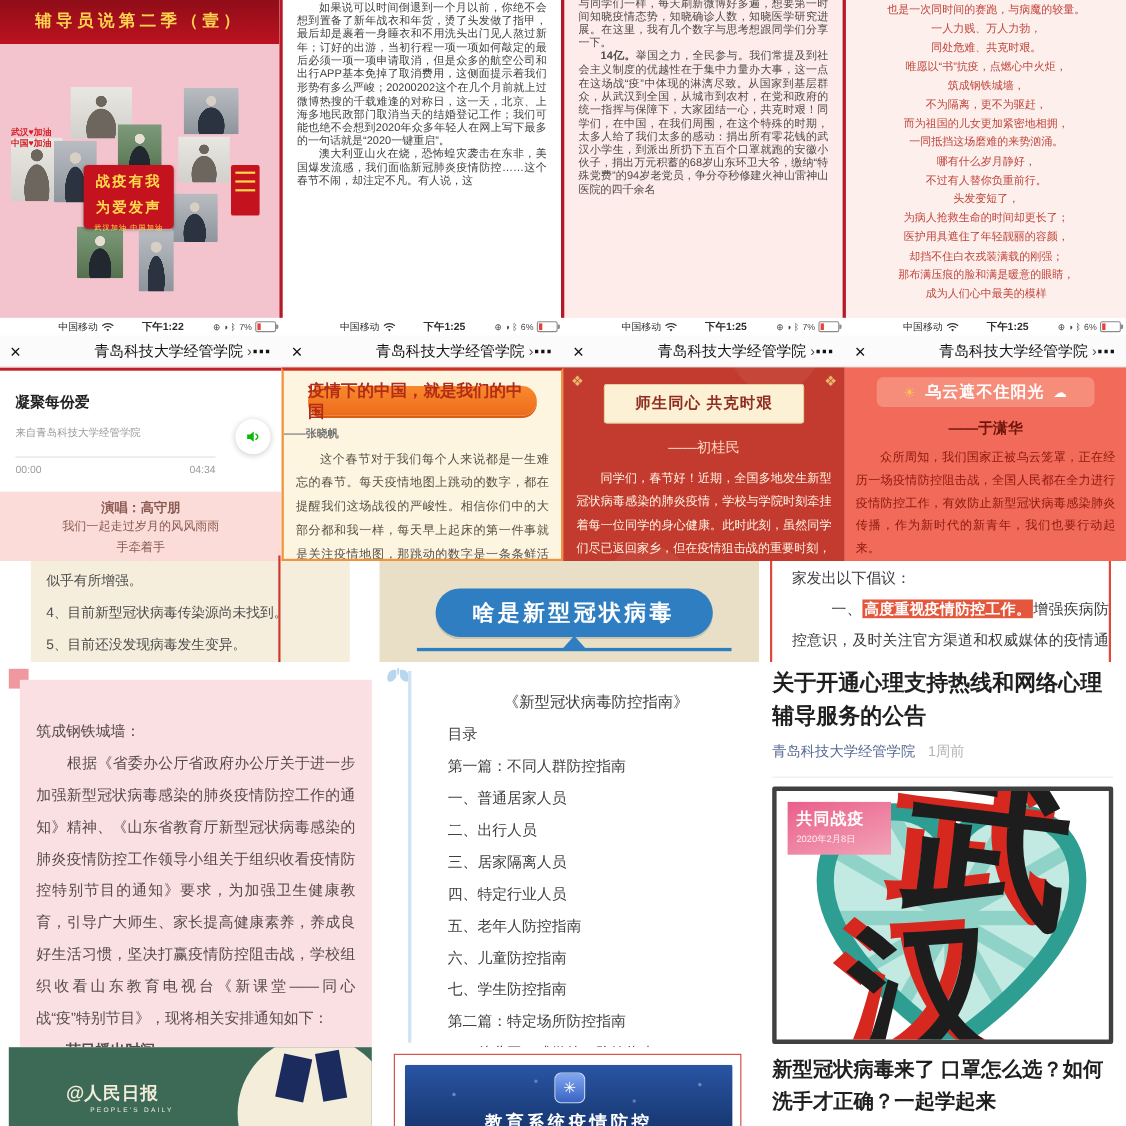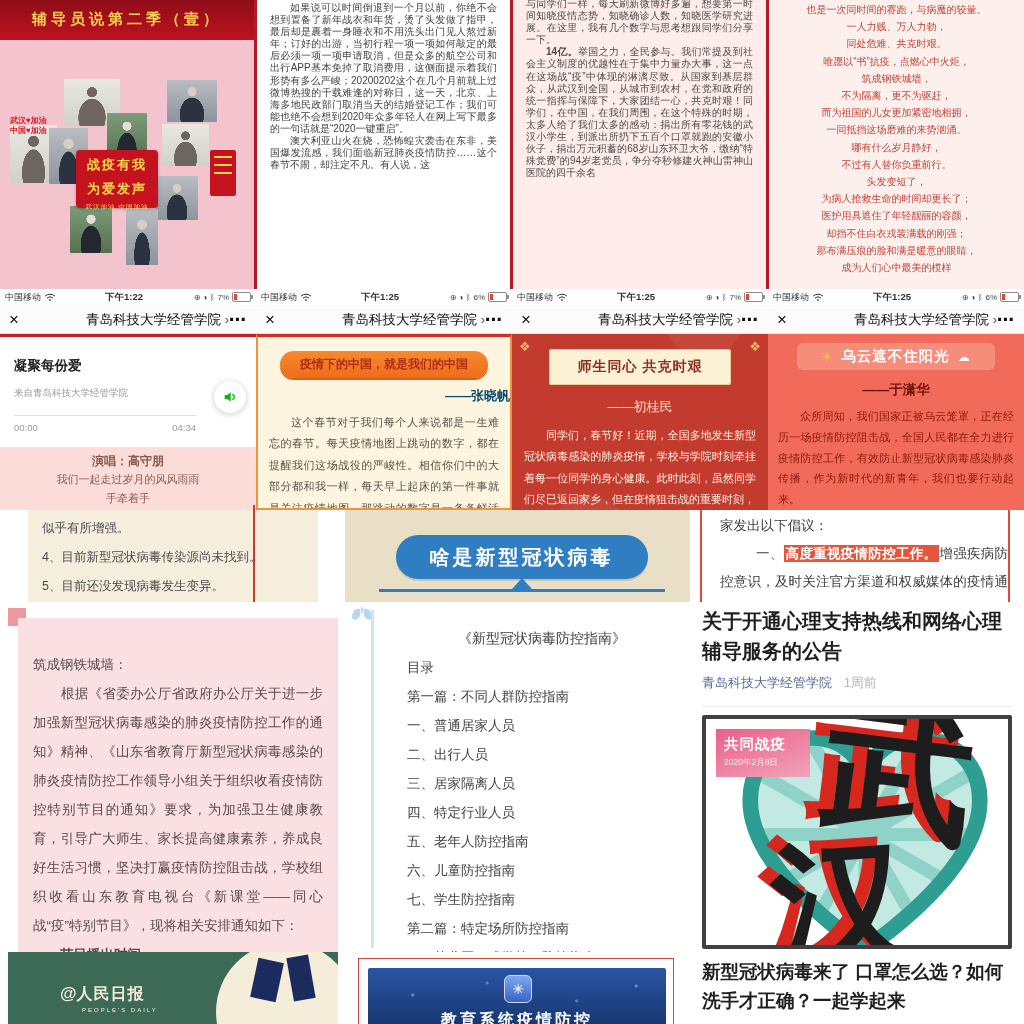--- a/index.html
+++ b/index.html
@@ -33,21 +33,21 @@
   #p3{left:513px;top:0;width:253px;height:289px;background:#fdece9;}
   #p4{left:769px;top:0;width:255px;height:289px;background:#fdefec;}
   .art{padding:2px 13px;font-size:10px;line-height:12.1px;color:#3f3f3f;text-align:justify;}
   .art p{margin:0;text-indent:20px;}
   .art p.noind{text-indent:0;}
   #p3 .art{color:#4d4a48;}
   #p4 .poem{padding-top:1px;text-align:center;color:#c0443a;font-size:10px;line-height:17.2px;}
   .vsep{position:absolute;top:0;width:3px;height:289px;background:#b51926;}
   
   #statusrow{left:0;top:289px;width:1024px;height:16px;display:flex;background:#fff;}
-  .sbar{width:256px;height:16px;display:flex;align-items:center;font-size:9px;color:#2e2e2e;box-sizing:border-box;padding:0 5px;}
+  .sbar{width:256px;height:16px;display:flex;align-items:center;font-size:9px;color:#2e2e2e;box-sizing:border-box;padding:0 5px;margin-left:48px;}
   .sb-l{display:flex;align-items:center;gap:3px;width:76px;}
   .sb-t{flex:1;text-align:center;font-weight:bold;font-size:9.5px;}
   .sb-r{display:flex;align-items:center;gap:3px;justify-content:flex-end;width:84px;font-size:8px;color:#444;}
   .batt{position:relative;width:17px;height:8px;border:1px solid #8a8a8a;border-radius:2px;display:inline-block;}
   .batt i{position:absolute;left:1px;top:1px;bottom:1px;width:3px;background:#e8413c;}
   .batt:after{content:"";position:absolute;right:-3px;top:2px;width:2px;height:4px;background:#8a8a8a;border-radius:0 1px 1px 0;}
   
   #navrow{left:0;top:305px;width:1024px;height:29px;display:flex;background:#fbfbfb;border-bottom:1px solid #e2e2e2;box-sizing:border-box;}
   .nbar{width:256px;height:29px;display:flex;align-items:center;box-sizing:border-box;padding:0 9px;}
   .nb-x{font-size:17px;color:#111;font-weight:300;}
@@ -59,22 +59,22 @@
   #audio .card{position:absolute;left:0;top:0;width:256px;height:113px;background:#fff;border-top:3px solid #c0202a;box-sizing:border-box;padding:10px 14px 0 14px;}
   #audio .a-title{font-size:13.5px;font-weight:bold;color:#222;}
   #audio .a-src{font-size:9.5px;color:#9b9b9b;margin-top:6px;}
   #audio .a-line{height:1px;background:#e0e0e0;margin-top:15px;margin-right:46px;}
   #audio .a-times{display:flex;justify-content:space-between;margin-top:6px;margin-right:46px;font-size:9.5px;color:#9a9a9a;}
   #audio .spk{position:absolute;right:10px;top:44px;width:32px;height:32px;border-radius:50%;background:#fff;box-shadow:0 1px 6px rgba(0,0,0,.22);display:flex;align-items:center;justify-content:center;}
   #audio .lyrics{position:absolute;left:0;top:113px;width:256px;height:63px;text-align:center;color:#8a5a52;overflow:hidden;padding-top:6px;box-sizing:border-box;}
   #audio .singer{font-size:12px;font-weight:bold;}
   #audio .lyr .ln{font-size:11px;line-height:18.5px;}
   #china{left:256px;top:334px;width:256px;height:176px;background:#fdf5e0;border:2px solid #f0933c;box-sizing:border-box;border-top:3px solid #cf2f23;}
-  #china .badge{margin:14px auto 0 auto;width:208px;height:27px;border-radius:14px;background:linear-gradient(#f88a2c,#ee6c1c);display:flex;align-items:center;justify-content:center;font-size:12px;font-weight:bold;color:#b32c18;box-shadow:0 2px 0 #d85e15;}
-  #china .auth{margin-top:9px;text-align:right;font-size:13px;font-weight:bold;color:#0c4a6e;}
+  #china .badge{margin:14px auto 0 auto;width:208px;height:27px;border-radius:14px;background:linear-gradient(#f88a2c,#ee6c1c);display:flex;align-items:center;justify-content:center;font-size:15px;font-weight:bold;color:#b32c18;box-shadow:0 2px 0 #d85e15;}
+  #china .auth{margin-top:9px;text-align:left;font-size:10px;font-weight:bold;color:#737373;}
   #china .body{margin:7px 11px 0 11px;font-size:11px;line-height:21.4px;color:#565046;text-align:justify;text-indent:22px;}
   #unity{left:512px;top:334px;width:256px;height:176px;background:#c23b2e;background-image:radial-gradient(circle at 30% 115%, rgba(255,255,255,.06) 0 40px, rgba(0,0,0,0) 41px),radial-gradient(circle at 75% -10%, rgba(255,255,255,.06) 0 40px, rgba(0,0,0,0) 41px);}
   #unity .orn{position:absolute;top:5px;color:#e9b96b;font-size:13px;}
   #unity .banner{margin:15px auto 0 auto;width:182px;height:36px;background:#fcf1d4;border-radius:3px;display:flex;align-items:center;justify-content:center;font-size:14px;font-weight:bold;color:#8f2d20;letter-spacing:1px;box-shadow:inset 0 0 0 1px #e7cf9a;}
   #unity .auth{margin-top:13px;text-align:center;font-size:13px;color:#ffd7c4;}
   #unity .body{margin:9px 12px 0 12px;font-size:11px;line-height:21.4px;color:#fff3e3;text-align:justify;text-indent:22px;}
   #sun{left:768px;top:334px;width:256px;height:176px;background:#f16a5a;}
   #sun .pill{margin:9px auto 0 auto;width:198px;height:27px;background:#f68d7b;border-radius:6px;display:flex;align-items:center;justify-content:center;gap:8px;font-size:14.5px;font-weight:bold;color:#fff;letter-spacing:1px;}
   #sun .sunic{color:#ffc84d;font-size:12px;}
   #sun .cldic{color:#fff;font-size:12px;}

